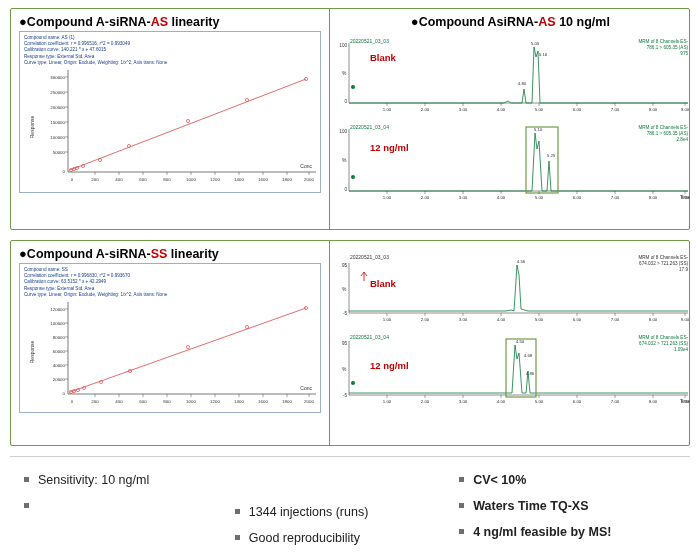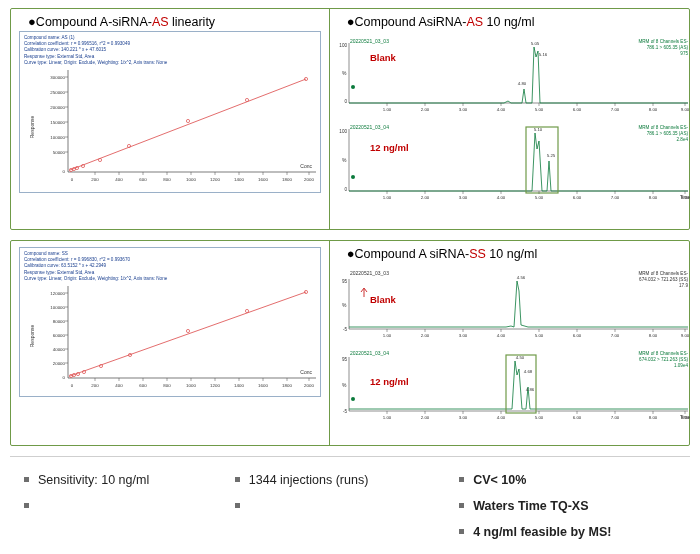--- a/index.html
+++ b/index.html
@@ -17,24 +17,24 @@
     border-radius:2px;
     box-sizing:border-box;
     background:#fff;
   }
   .panel.top{height:222px;}
   .panel.bottom{height:206px;margin-top:10px;}
 
   .panel-inner{display:flex;height:100%;box-sizing:border-box;}
   .half{box-sizing:border-box;position:relative;}
   .half.left{width:47%;border-right:1.5px solid #6f9a48;padding:4px 6px;}
-  .half.right{width:53%;padding:4px 6px;}
+  .half.right{width:53%;padding:4px 6px;text-align:center;}
 
   .title{
-    font-size:12.5px;font-weight:normal;line-height:14px;margin:2px 0 2px 11px;
+    font-size:12.5px;font-weight:bold;line-height:14px;margin:2px 0 2px 2px;
     white-space:nowrap;
   }
   .title .dot{font-size:13px;}
   .title .red{color:#c00000;}
 
   
   .lin-box{
     border:1px solid #9ab0c8;background:#fff;
     margin:2px 2px 0 2px;height:162px;position:relative;box-sizing:border-box;
   }
@@ -49,21 +49,21 @@
   .chrom{position:relative;margin-top:2px;}
   .chrom svg{display:block;}
 
   
   .bullets{
     margin-top:10px;border-top:1px solid #cfcfcf;padding-top:10px;
     display:flex;gap:0px;
   }
   .bcol{box-sizing:border-box;padding-left:14px;}
   .bcol.c1{width:31%;}
-  .bcol.c2{width:33%;}
+  .bcol.c2{width:33%;margin-top:32px;}
   .bcol.c3{width:36%;font-weight:bold;}
   .bitem{display:flex;align-items:flex-start;font-size:12.5px;line-height:26px;color:#222;}
   .bsq{
     width:5px;height:5px;background:#6e6e6e;margin-top:10px;margin-right:9px;flex:none;
   }
 </style>
 </head>
 <body>
 
 <div class="page">
@@ -243,20 +243,23 @@
         </div>
       </div>
 
     </div>
   </div>
 
   <div class="panel bottom">
     <div class="panel-inner">
 
       <div class="half left">
+        <div class="title">
+          <span class="dot">●</span><span>Compound A-siRNA-</span><span class="red">SS</span><span> linearity</span>
+        </div>
         <div class="lin-box">
           <div class="lin-meta">Compound name: SS
 Correlation coefficient: r = 0.996830, r^2 = 0.993670
 Calibration curve: 63.5152 * x + 42.2949
 Response type: External Std, Area
 Curve type: Linear, Origin: Exclude, Weighting: 1/x^2, Axis trans: None</div>
           <svg class="lin-svg" width="310" height="150" viewBox="0 0 310 150">
             <line x1="48" y1="130" x2="296" y2="130" stroke="#444" stroke-width="0.7"></line>
             <line x1="48" y1="38" x2="48" y2="130" stroke="#444" stroke-width="0.7"></line>
             <g font-size="4.4" fill="#333" font-family="Liberation Sans, sans-serif" text-anchor="end">
@@ -313,23 +316,20 @@
               <circle cx="110" cy="107" r="1.6"></circle>
               <circle cx="168" cy="83" r="1.6"></circle>
               <circle cx="227" cy="63" r="1.6"></circle>
               <circle cx="286" cy="44" r="1.6"></circle>
             </g>
           </svg>
         </div>
       </div>
 
       <div class="half right">
-        <div class="title">
-          <span class="dot">●</span><span>Compound A siRNA-</span><span class="red">SS</span><span> 10 ng/ml</span>
-        </div>
 
         <div class="chrom">
           <svg width="358" height="168" viewBox="0 0 358 168">
 
             <text x="14" y="12" font-size="5" fill="#333" font-family="Liberation Sans, sans-serif">20220521_03_03</text>
             <text x="352" y="12" font-size="4.6" fill="#333" font-family="Liberation Sans, sans-serif" text-anchor="end">MRM of 8 Channels ES-</text>
             <text x="352" y="18" font-size="4.6" fill="#333" font-family="Liberation Sans, sans-serif" text-anchor="end">674.032 &gt; 721.263 (SS)</text>
             <text x="352" y="24" font-size="4.6" fill="#333" font-family="Liberation Sans, sans-serif" text-anchor="end">17.9</text>
             <text x="11" y="20" font-size="4.6" fill="#333" font-family="Liberation Sans, sans-serif" text-anchor="end">95</text>
             <text x="11" y="68" font-size="4.6" fill="#333" font-family="Liberation Sans, sans-serif" text-anchor="end">-5</text>
@@ -419,20 +419,21 @@
         <span class="bsq"></span>
       </div>
     </div>
     <div class="bcol c2">
       <div class="bitem">
         <span class="bsq"></span>
         <span>1344 injections (runs)</span>
       </div>
       <div class="bitem">
         <span class="bsq"></span>
+        <span>Good reproducibility</span>
       </div>
     </div>
     <div class="bcol c3">
       <div class="bitem">
         <span class="bsq"></span>
         <span>CV&lt; 10%</span>
       </div>
       <div class="bitem">
         <span class="bsq"></span>
         <span>Waters Time TQ-XS</span>

